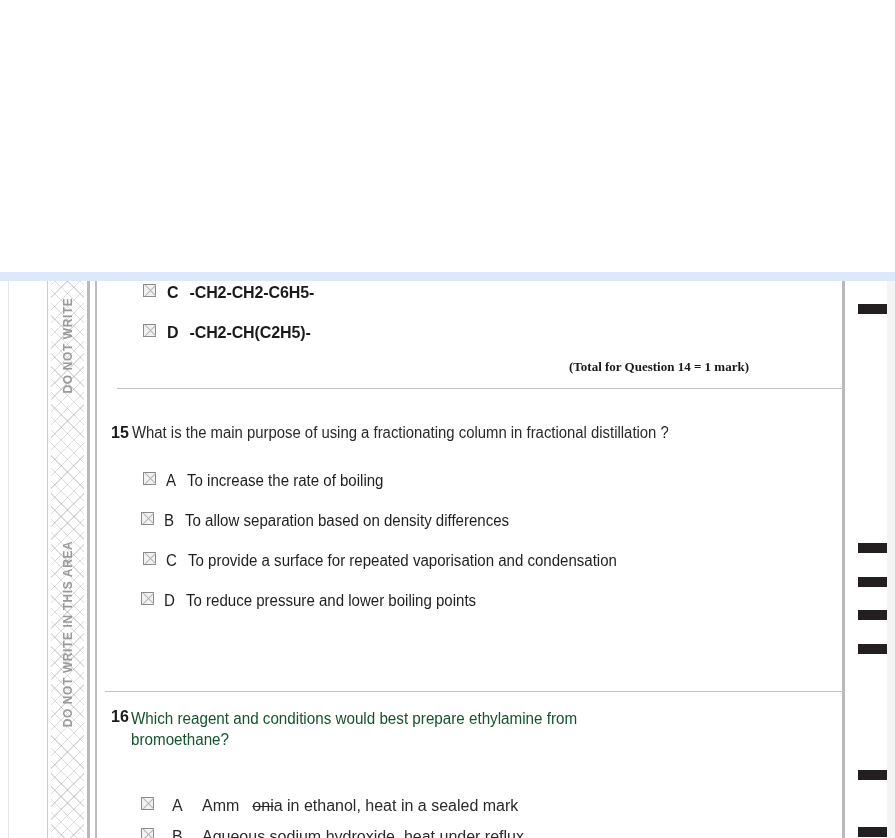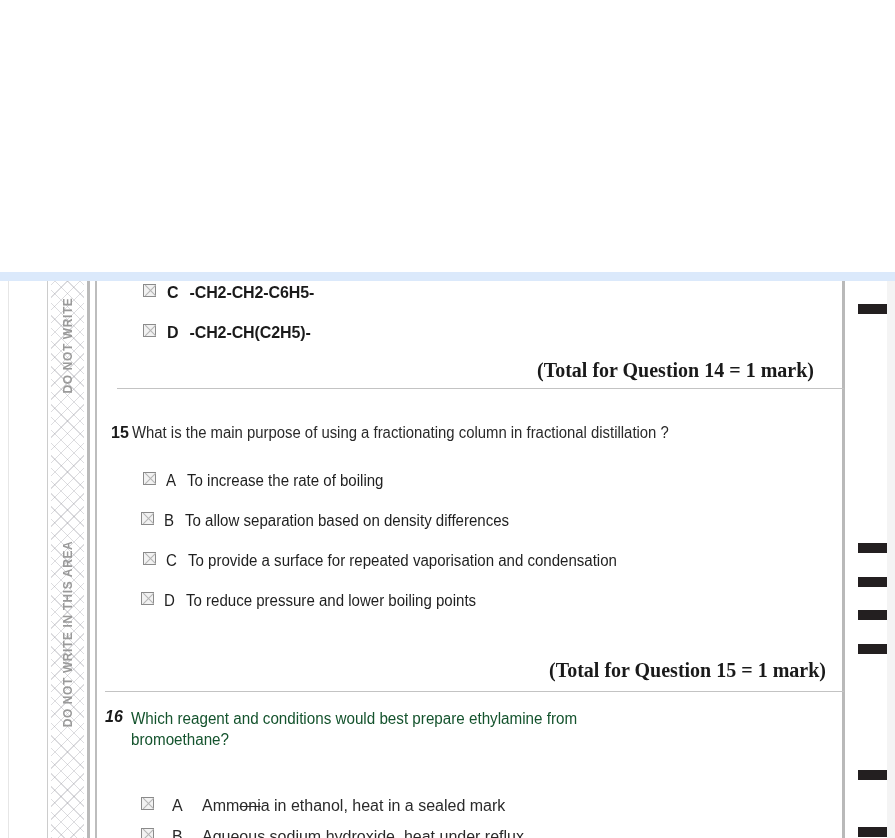--- a/index.html
+++ b/index.html
@@ -228,23 +228,24 @@
     font-size: 16px;
     color: #1a1a1a;
     letter-spacing: -0.1px;
   }
   .q14-opt .lab { margin-left: 11px; }
 
   .total-line {
     position: absolute;
     font-family: "Liberation Serif", serif;
     font-weight: bold;
-    font-size: 20px;
+    font-size: 13px;
     color: #1a1a1a;
     white-space: nowrap;
+    margin-left: 32px;
   }
 
   
   .q-num {
     position: absolute;
     font-family: "Liberation Sans", sans-serif;
     font-weight: bold;
     font-size: 16px;
     color: #1a1a1a;
   }
@@ -274,21 +275,21 @@
     line-height: 21px;
     width: 540px;
   }
   .q16-stem span { display:inline-block; transform: scaleX(0.95); transform-origin:left center;}
   .q16-opt {
     font-family: "Liberation Sans", sans-serif;
     font-size: 16px;
     color: #2a2a2a;
   }
   .q16-opt .ltr { display: inline-block; width: 30px; margin-left: 18px; }
-  .strike { text-decoration: line-through; text-decoration-thickness: 1px; }
+  .strike { text-decoration: line-through; text-decoration-thickness: 1px; padding-left: 13px; }
 </style>
 </head>
 <body>
 
 <div id="viewer">
 
   <div class="page-top-blank"></div>
   <div class="page-gap"></div>
 
   <div class="page">
@@ -356,25 +357,24 @@
           <span class="lab">C</span>
           <span class="lab">To provide a surface for repeated vaporisation and condensation</span>
         </div>
 
         <div class="opt-row q15-opt" style="left:44px; top:311px;">
           <span class="cbox"></span>
           <span class="lab">D</span>
           <span class="lab">To reduce pressure and lower boiling points</span>
         </div>
 
-        <div class="total-line" style="left:452px; top:378px;">(Total for Question 15 = 1 mark)</div>
 
         <div class="divider" style="left:8px; top:410px; width:739px;"></div>
 
-        <div class="q-num" style="left:8px; top:427px;font-style:italic;">16</div>
+        <div class="q-num" style="left:14px; top:427px;">16</div>
         <div class="q16-stem" style="left:34px; top:427px;">
           <span>Which reagent and conditions would best prepare ethylamine from</span><br>
           <span>bromoethane?</span>
         </div>
 
         <div class="opt-row q16-opt" style="left:44px; top:516px;">
           <span class="cbox"></span>
           <span class="ltr">A</span>
           <span><span>Amm</span><span class="strike">oni</span><span>a in ethanol, heat in a sealed mark</span></span>
         </div>

